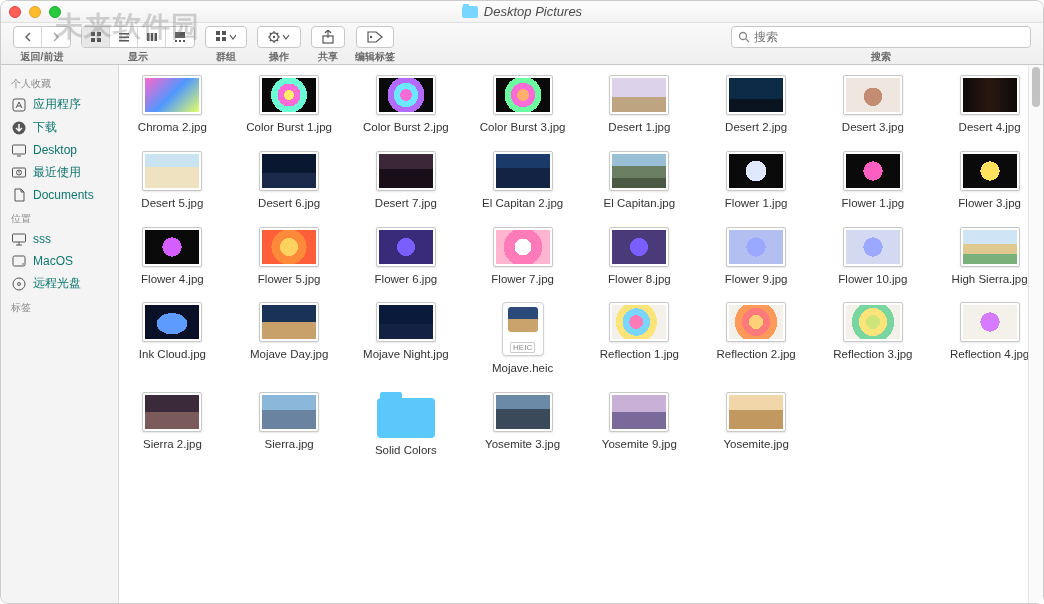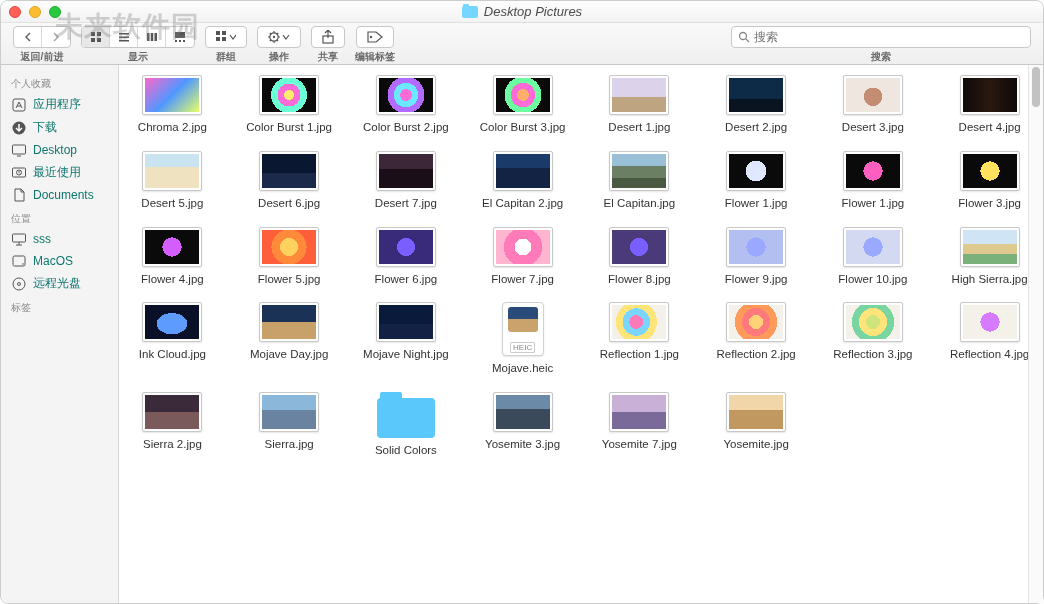--- a/index.html
+++ b/index.html
@@ -477,21 +477,21 @@
           <div class="item">
             <div class="thumb">
               <div class="img" style="background: linear-gradient(rgb(106, 138, 168) 0px, rgb(106, 138, 168) 40%, rgb(58, 74, 90) 40%);"></div>
             </div>
             <div class="fname">Yosemite 3.jpg</div>
           </div>
           <div class="item">
             <div class="thumb">
               <div class="img" style="background: linear-gradient(rgb(201, 176, 214) 0px, rgb(201, 176, 214) 50%, rgb(122, 106, 154) 50%);"></div>
             </div>
-            <div class="fname">Yosemite 7.jpg</div>
+            <div class="fname">Yosemite 9.jpg</div>
           </div>
           <div class="item">
             <div class="thumb">
               <div class="img" style="background: linear-gradient(rgb(240, 214, 168) 0px, rgb(240, 214, 168) 45%, rgb(192, 152, 96) 45%);"></div>
             </div>
             <div class="fname">Yosemite.jpg</div>
           </div>
         </div>
     </div>
   </div>

